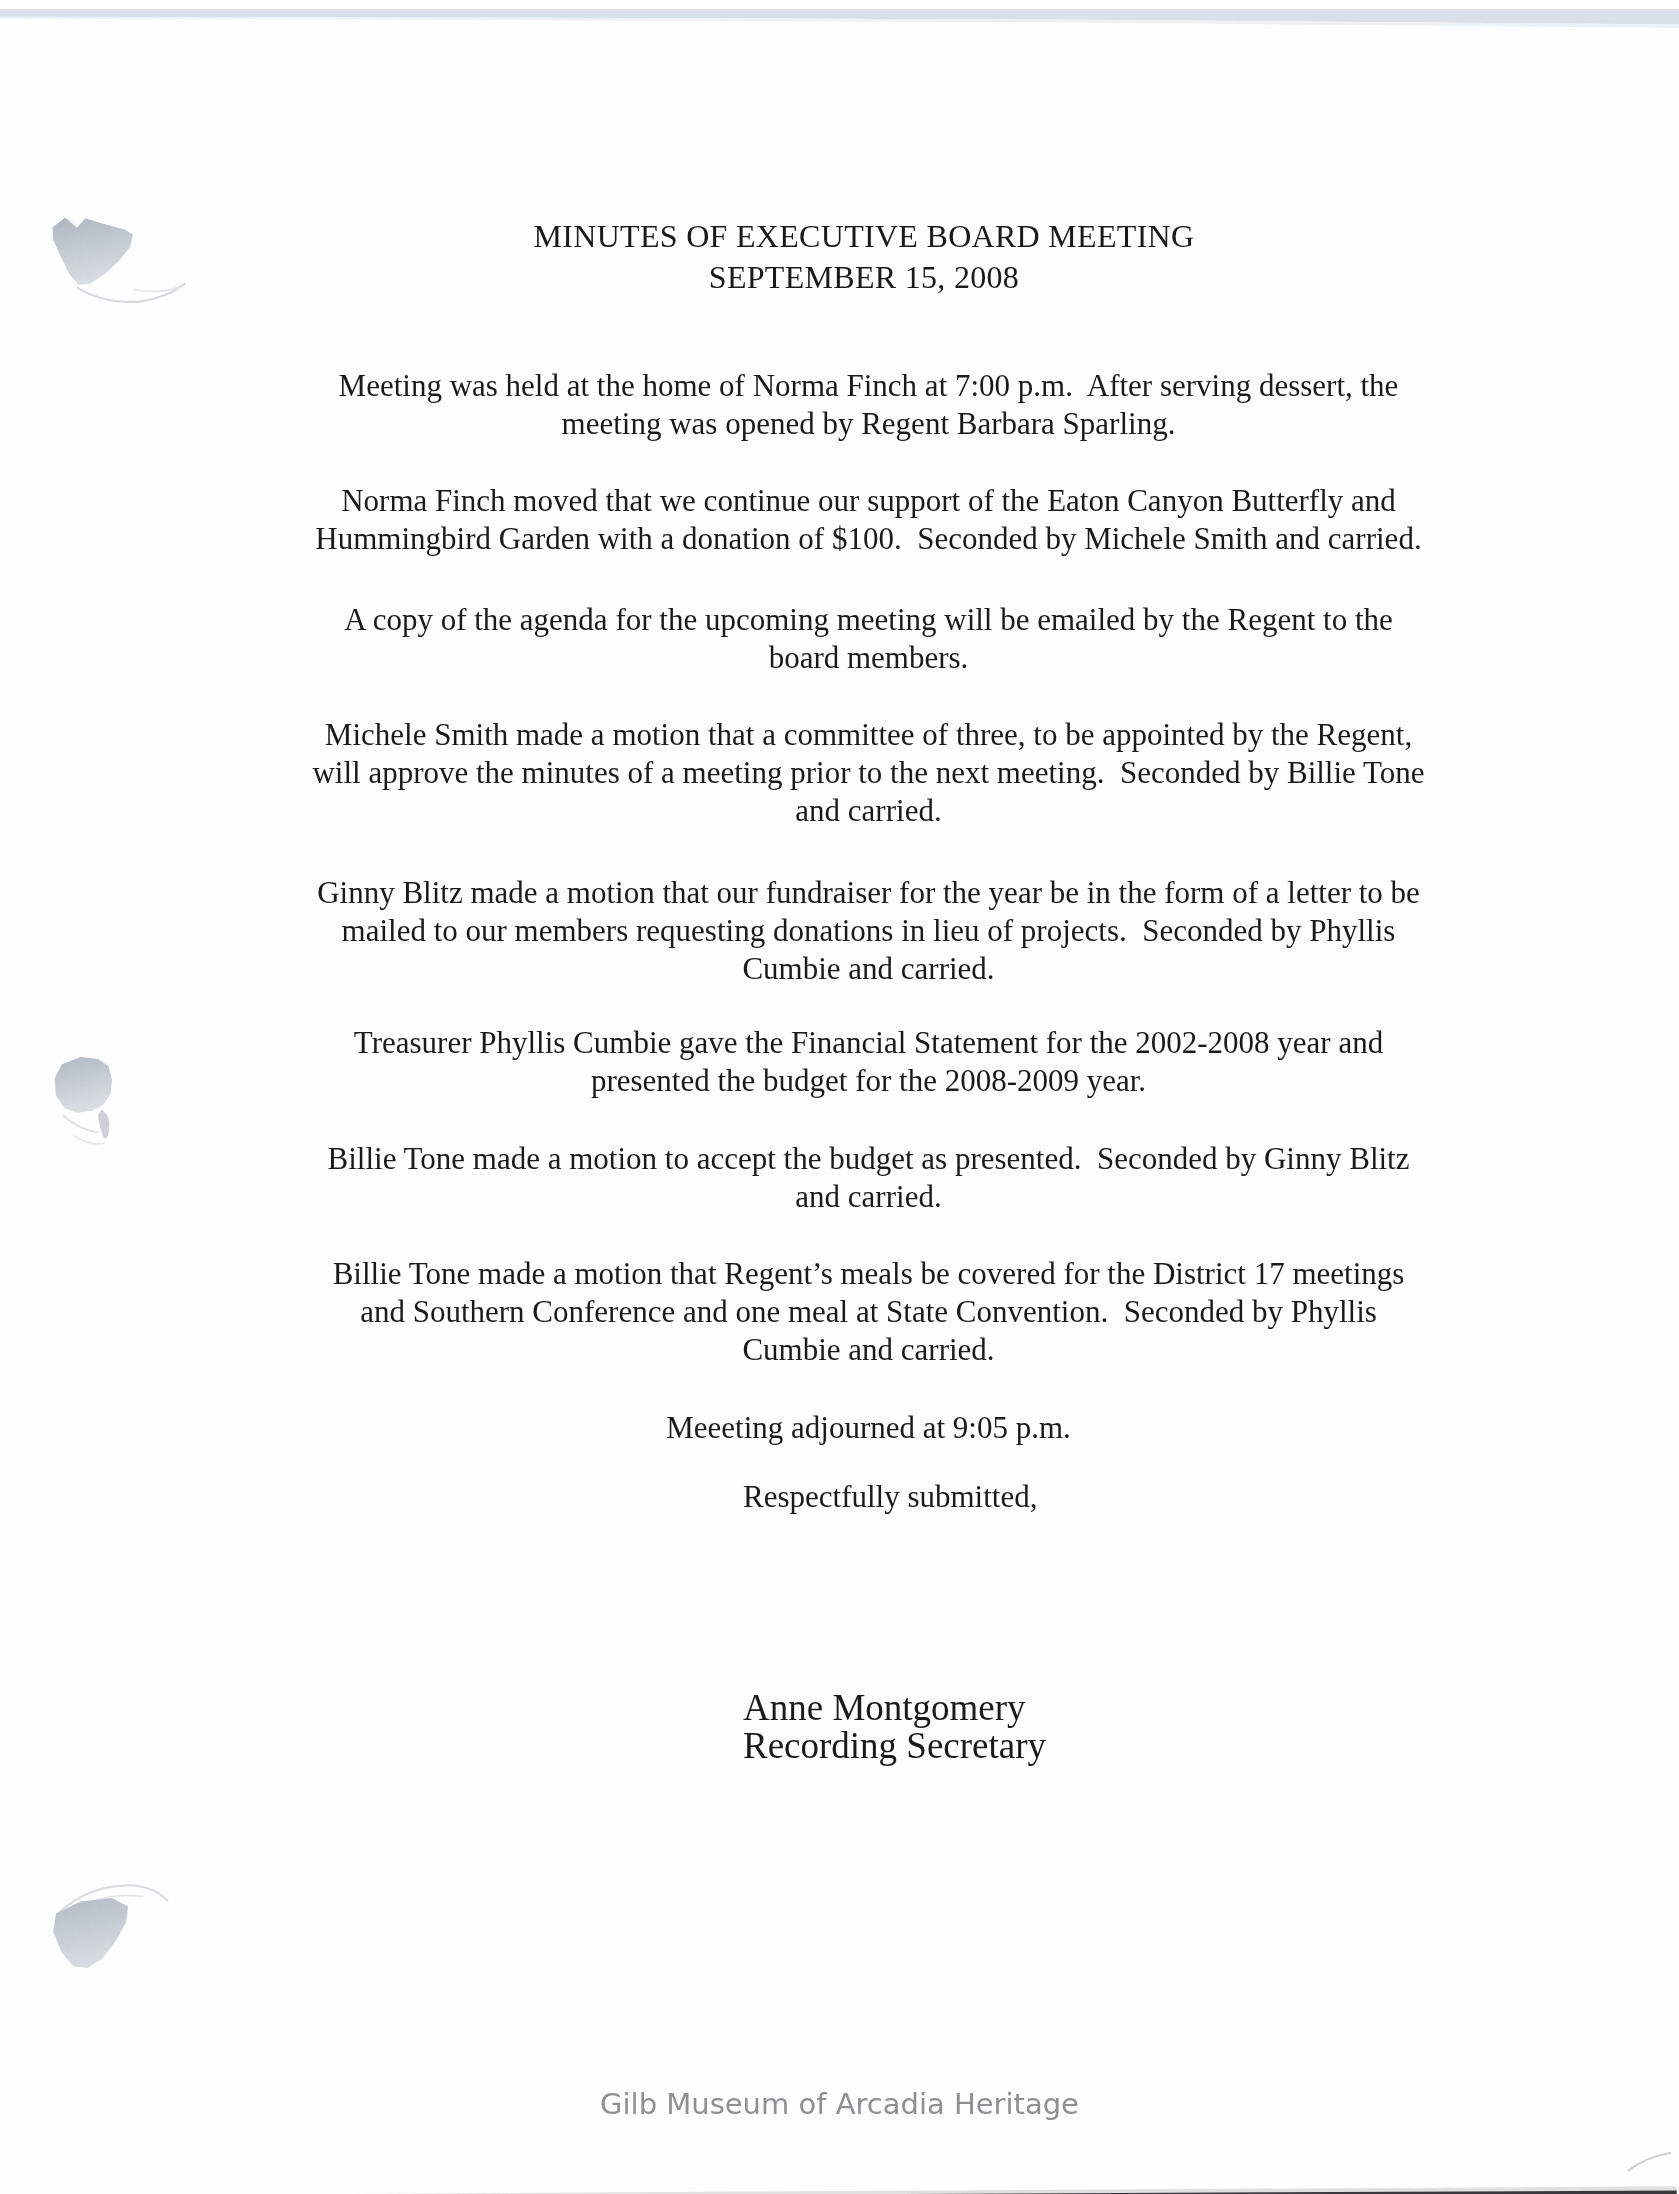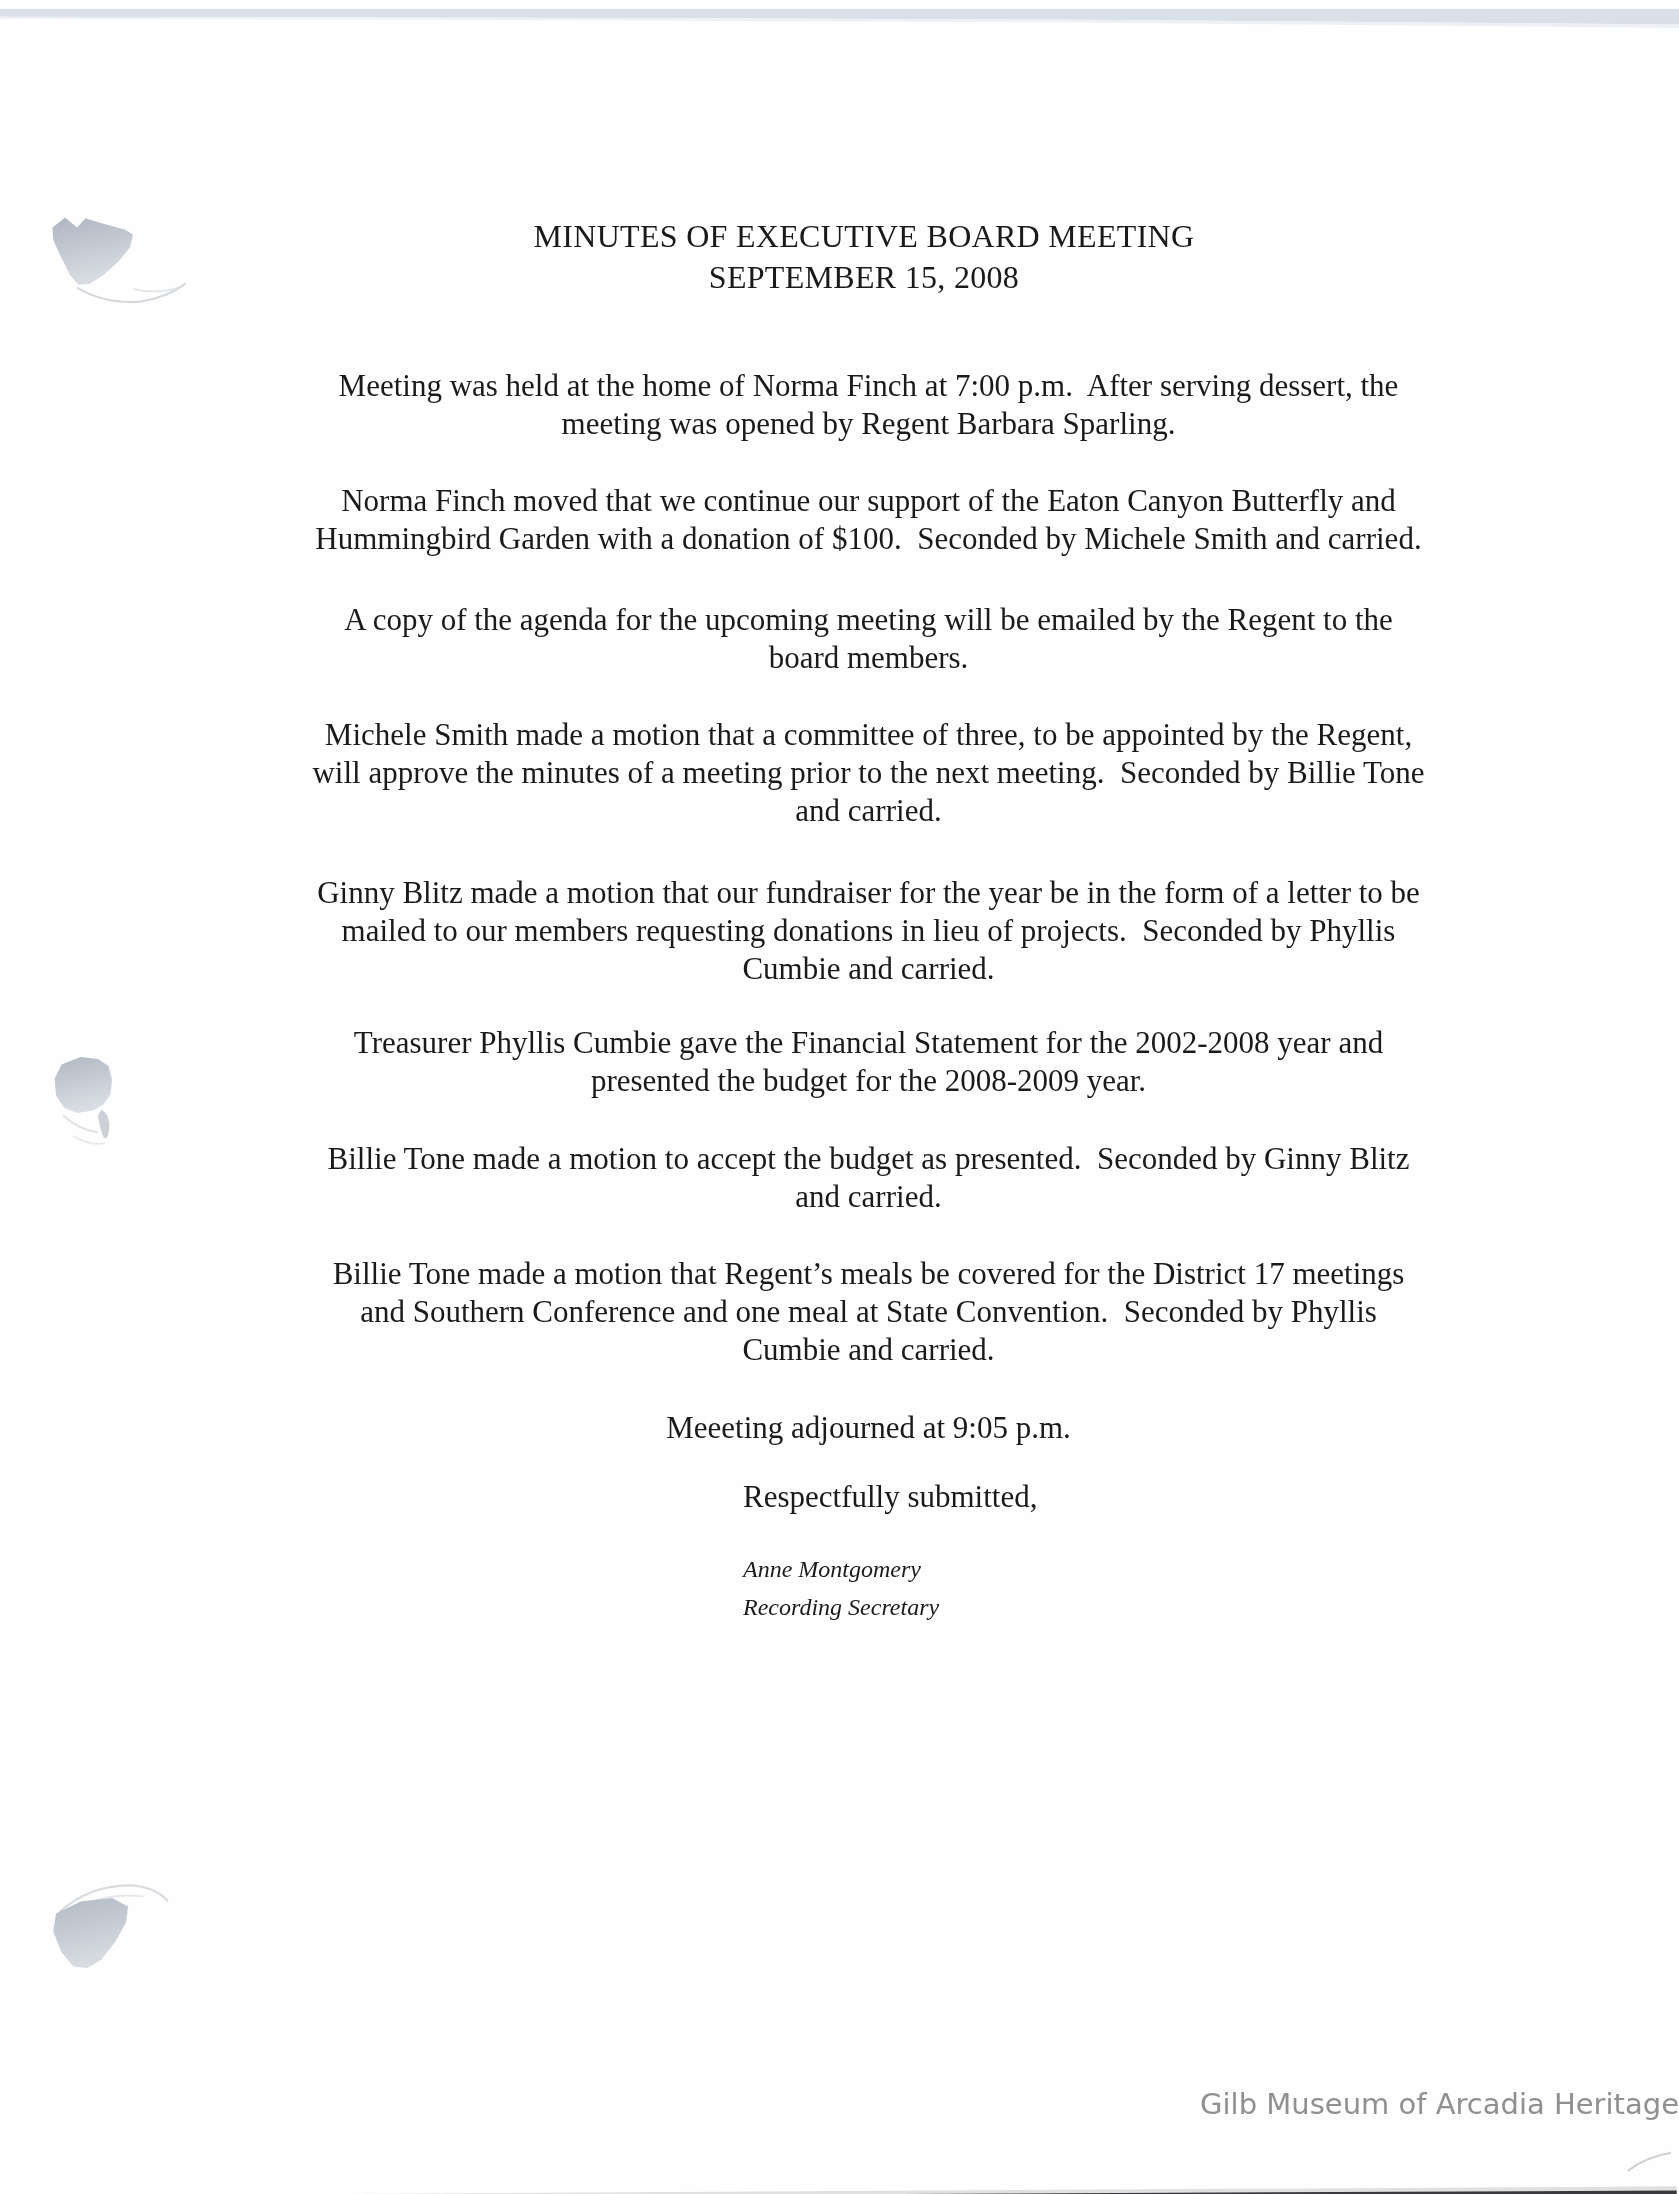--- a/index.html
+++ b/index.html
@@ -61,31 +61,30 @@
     position: absolute;
     left: 743px;
     top: 1469px;
     font-size: 31px;
     line-height: 38px;
     white-space: pre;
   }
   .signature {
     position: absolute;
     left: 743px;
-    top: 1541px;
-    font-size: 24px;
+    top: 1680px;
+    font-size: 37px;
     line-height: 38px;
-    font-style: italic;
   }
   .watermark {
     position: absolute;
     left: 0;
     top: 2077px;
     width: 1679px;
-    text-align: right;
+    text-align: center;
     font-family: "DejaVu Sans", sans-serif;
     font-size: 29px;
     line-height: 36px;
     color: #8e9092;
   }
 </style>
 </head>
 <body>
 
 <div class="page">

